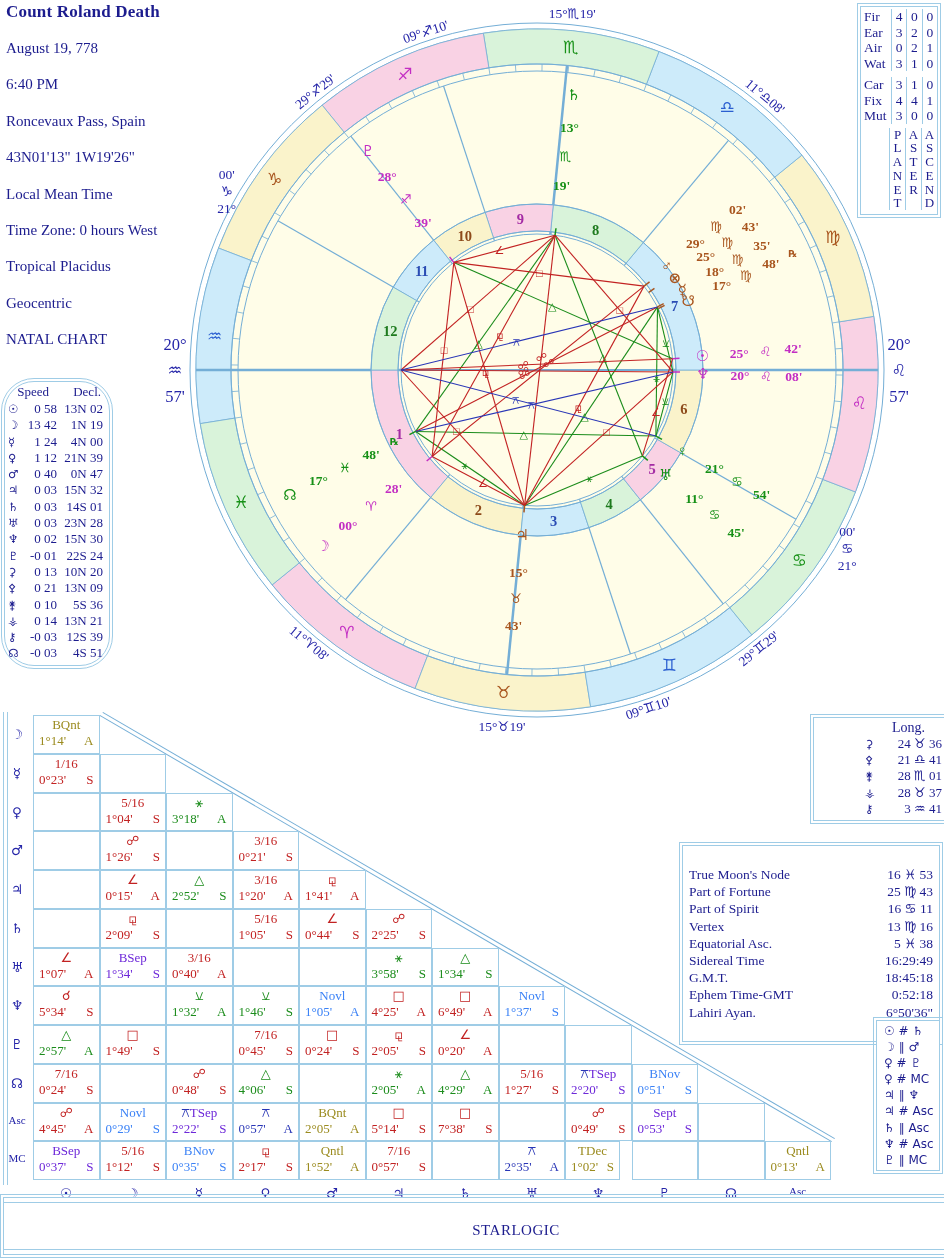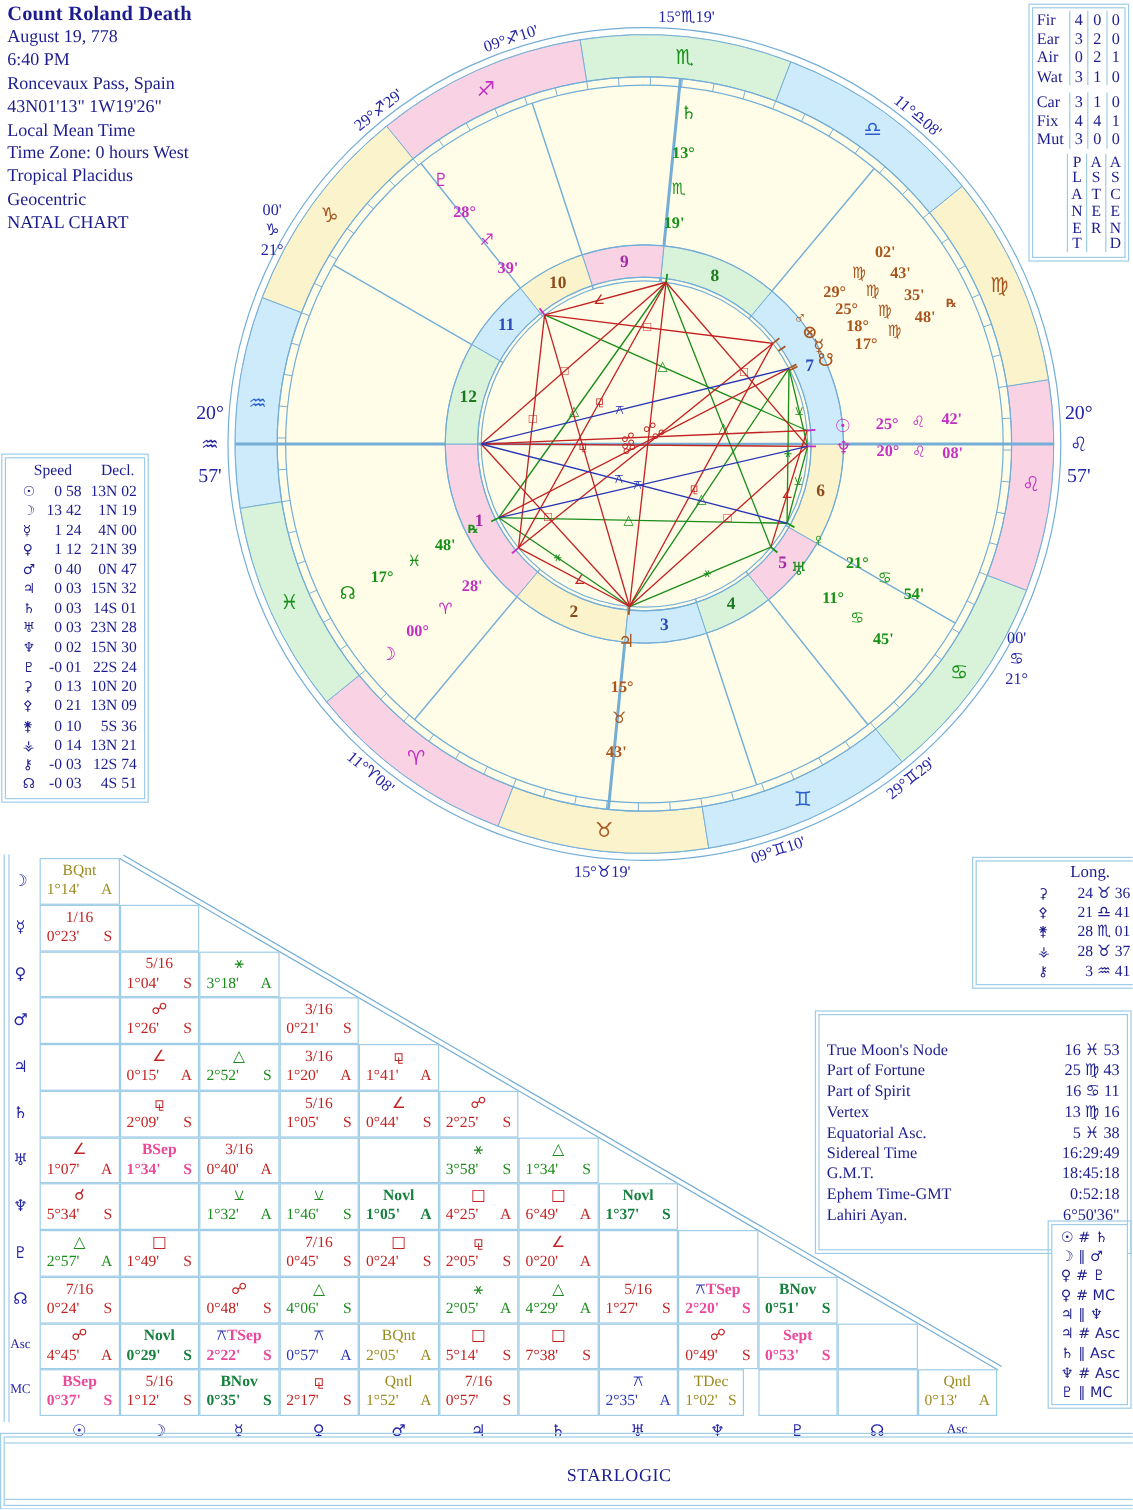--- a/index.html
+++ b/index.html
@@ -5,46 +5,46 @@
   :root{
     --navy:#1c1c8e; --blue:#2424a8; --line:#74aed6; --border:#9fcce6; --pale:#fffde8;
   }
   html,body{margin:0;padding:0;background:#fff;}
   body{font-family:"Liberation Serif","DejaVu Sans",serif;color:var(--navy);}
   #page{position:relative;width:944px;height:1258px;background:#fff;overflow:hidden;}
   .abs{position:absolute;}
   .dbox{border:1px solid var(--border);outline:1px solid var(--border);outline-offset:2px;background:#fff;padding-left:44px;}
   #info{left:6px;top:2px;width:230px;}
   #info .title{font-size:17px;font-weight:700;letter-spacing:.2px;}
-  #info .iline{font-size:15px;line-height:19.4px;}
+  #info .iline{font-size:15px;line-height:19.4px;margin-top:17px;}
   #elem{left:860px;top:6px;width:76px;padding:2px 0 4px 0;font-size:13.5px;}
   .erow{display:flex;height:15.5px;line-height:15.5px;}
   .erow .lab{width:28px;padding-left:3px;}
   .erow .v{width:15px;text-align:center;}
   .vsep{border-left:1px solid var(--border);}
   #evert{display:flex;margin-top:4px;}
   #evert .sp{width:28px;}
   #evert .vw{width:15px;text-align:center;font-size:13px;line-height:13.8px;}
-  #speed{left:4px;top:381px;width:104px;padding:2px 0 3px 11px;font-size:13px;}
+  #speed{left:4px;top:381px;width:104px;padding:2px 0 3px 0;font-size:13px;border-radius:30px;}
   #speed .hdr{display:flex;height:17px;}
   #speed .hdr .h1{width:44px;text-align:right;}
   #speed .hdr .h2{width:52px;text-align:right;padding-right:6px;}
   .srow{display:flex;height:16.3px;line-height:16.3px;}
   .srow .g{width:15px;padding-left:3px;font-family:"DejaVu Sans",sans-serif;font-size:11.5px;}
   .srow .sp{width:34px;text-align:right;white-space:pre;}
   .srow .dc{width:46px;text-align:right;padding-right:5px;white-space:pre;}
   
   .gcell{position:absolute;border:1px solid var(--border);box-sizing:border-box;background:transparent;}
   .gcell .c1{height:17px;line-height:18px;text-align:center;font-size:13px;}
   .gcell .c2{display:flex;justify-content:space-between;padding:0 5px;font-size:13px;line-height:16px;}
   .glab{position:absolute;width:26px;text-align:center;color:var(--blue);font-size:13.5px;font-family:"DejaVu Sans",sans-serif;}
   .gfoot{position:absolute;width:66px;text-align:center;color:var(--blue);font-size:13.5px;font-family:"DejaVu Sans",sans-serif;}
   .txtlab{font-family:"Liberation Serif",serif;font-size:11px;}
   .red{color:#c22222;} .green{color:#1b8c1b;} .olive{color:#9b8b1f;}
-  .purple{color:#ec4899;font-weight:bold;} .sky{color:#15803d;font-weight:bold;} .blue2{color:#2936b6;}
+  .purple{color:#6d28d9;} .sky{color:#3b82f6;} .blue2{color:#2936b6;}
   .diag{position:absolute;height:1px;background:var(--line);transform-origin:0 0;}
   #longbox{left:813px;top:717px;width:101px;font-size:13px;padding-bottom:3px;}
   #longbox .lhdr{text-align:center;font-size:14px;height:18px;line-height:19px;}
   .lrow{display:flex;height:16.2px;line-height:16.2px;}
   .lrow .g{width:16px;padding-left:7px;font-family:"DejaVu Sans",sans-serif;font-size:11.5px;}
   .lrow .val{flex:1;text-align:right;padding-right:4px;white-space:pre;}
   .lrow .rx{width:13px;font-size:10.5px;color:#c22222;}
   #tmn{left:682px;top:845px;width:256px;font-size:13.5px;padding:20px 0;}
   .trow{display:flex;height:17.2px;line-height:17.2px;}
   .trow .lab{flex:1;padding-left:6px;}
@@ -200,21 +200,21 @@
           <div class="dc">5S 36</div>
         </div>
         <div class="srow">
           <div class="g">⚶</div>
           <div class="sp">0 14</div>
           <div class="dc">13N 21</div>
         </div>
         <div class="srow">
           <div class="g">⚷</div>
           <div class="sp">-0 03</div>
-          <div class="dc">12S 74</div>
+          <div class="dc">12S 39</div>
         </div>
         <div class="srow">
           <div class="g">☊</div>
           <div class="sp">-0 03</div>
           <div class="dc">4S 51</div>
         </div>
       </div>
   </div>
 
   <svg id="wheel" class="abs" style="left:150px;top:0;" width="794" height="748" viewBox="0 0 794 748">

